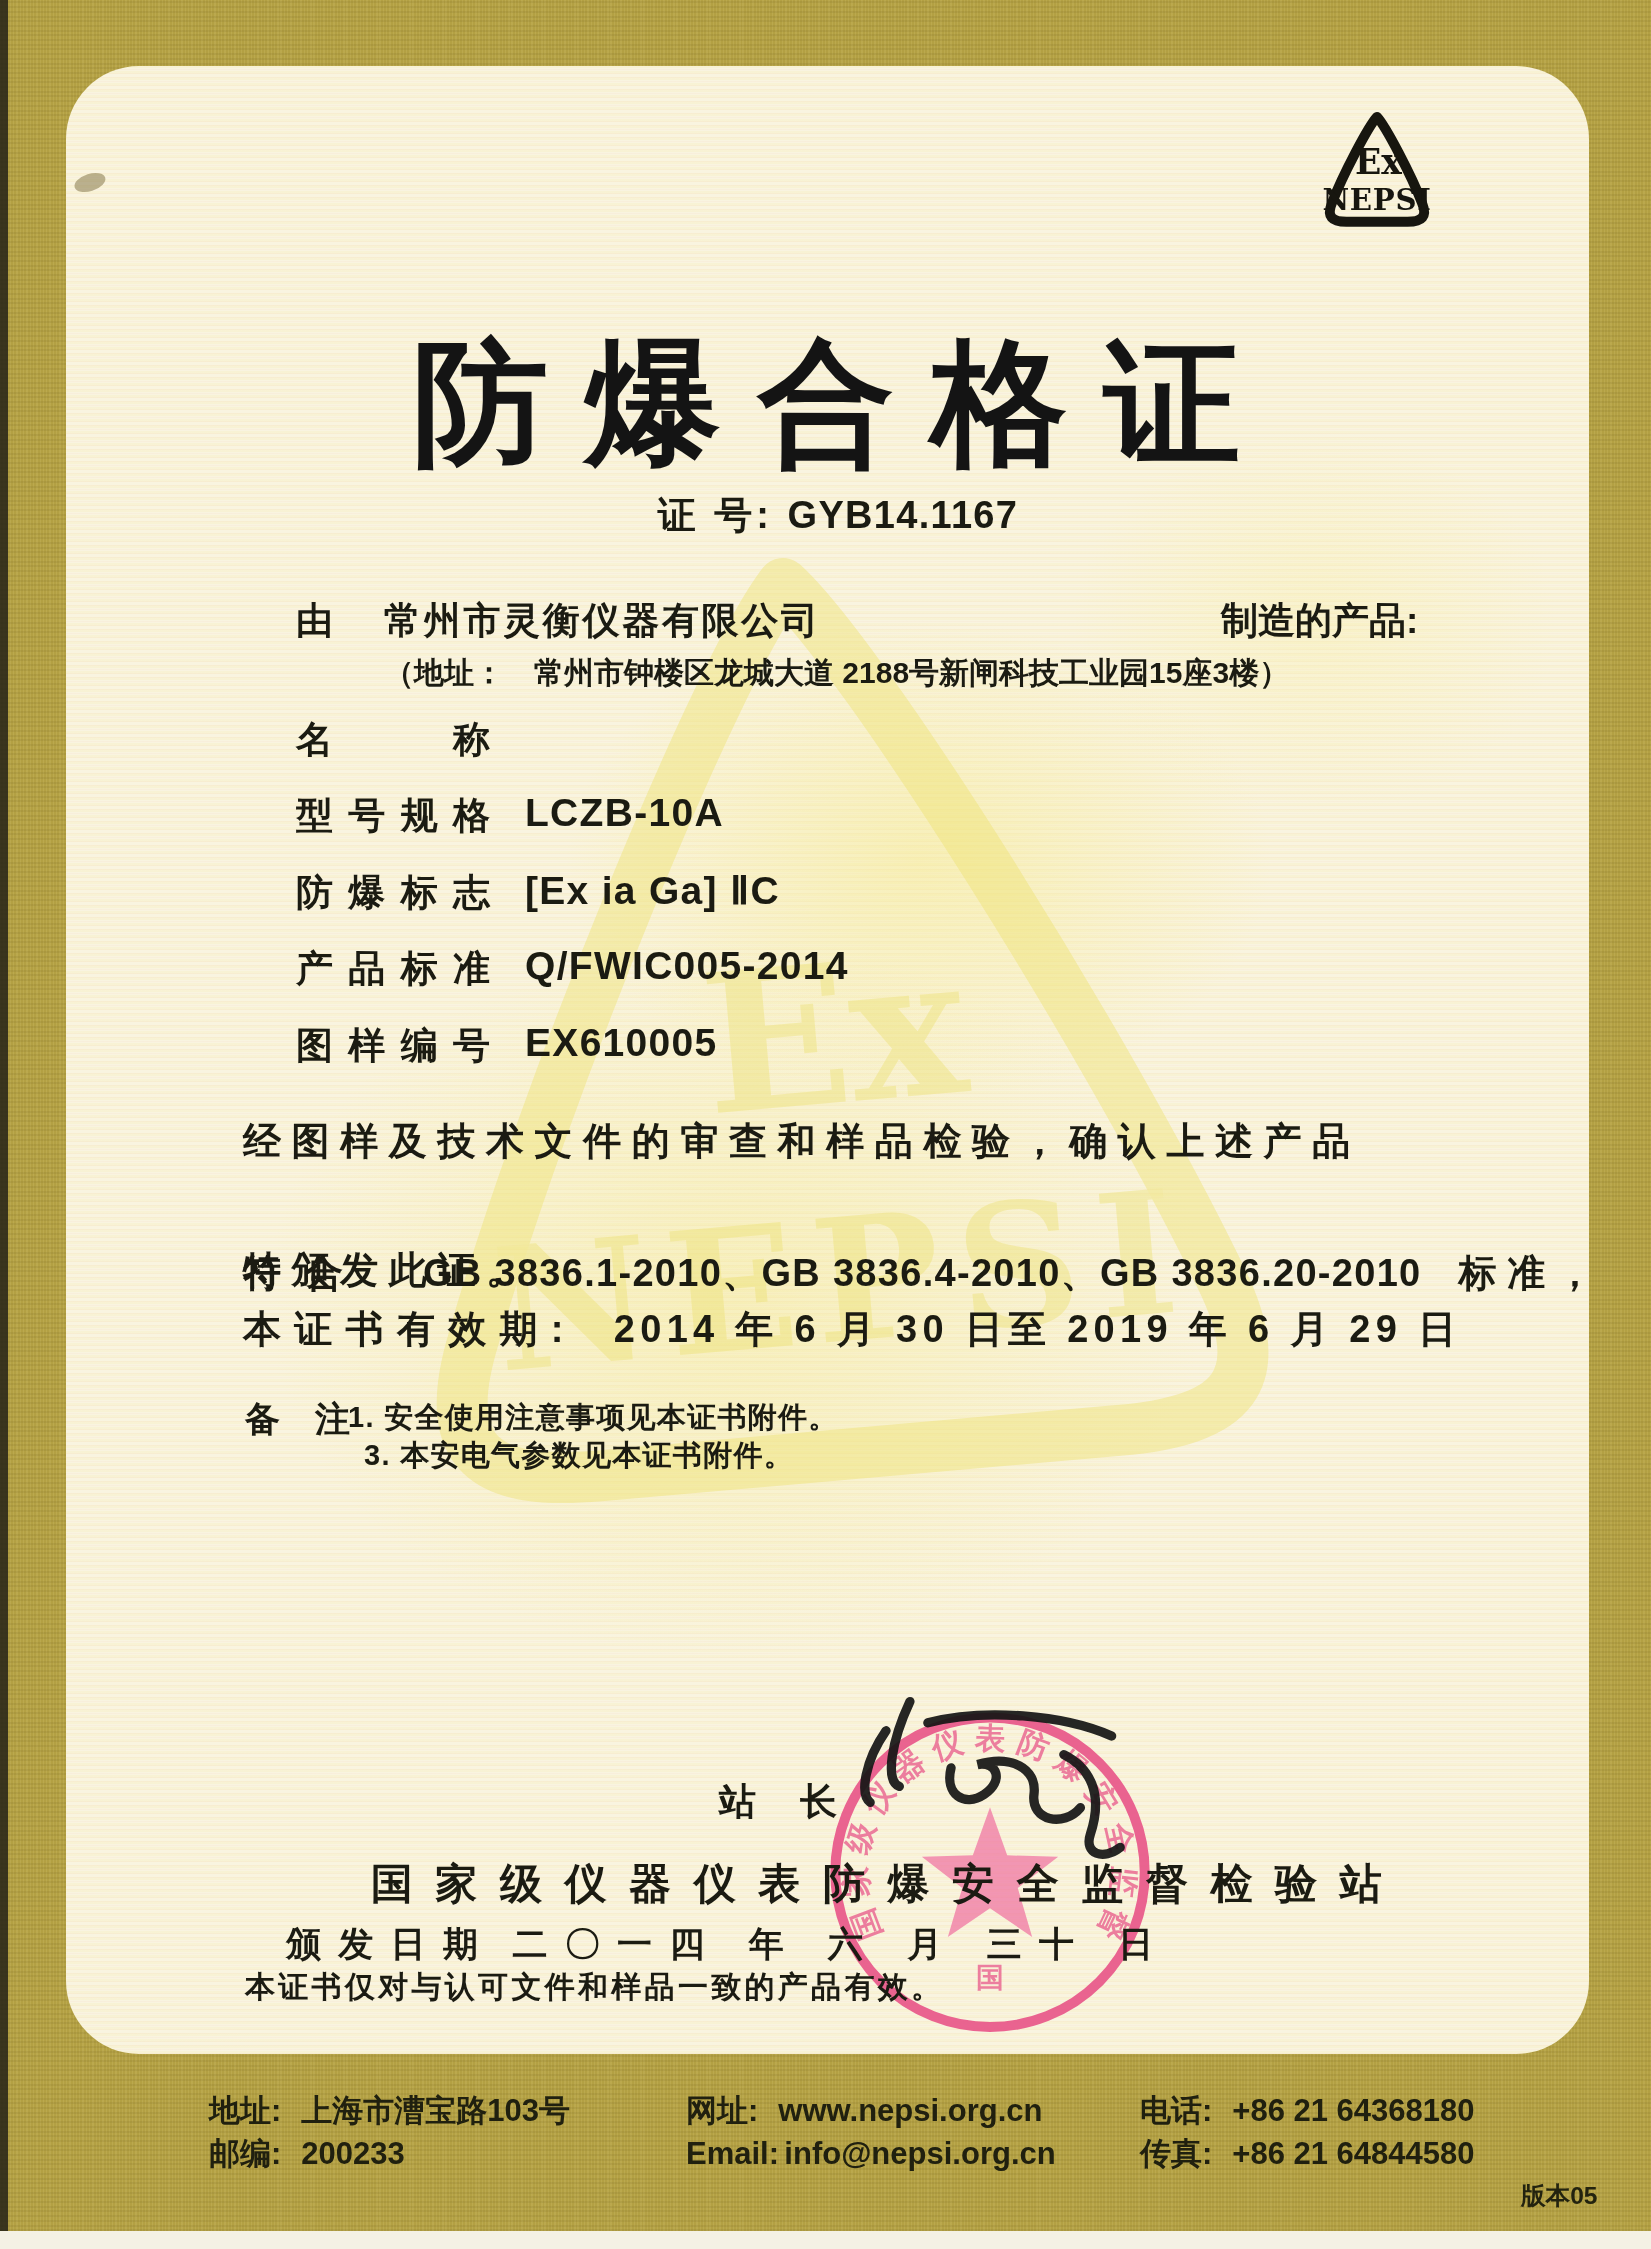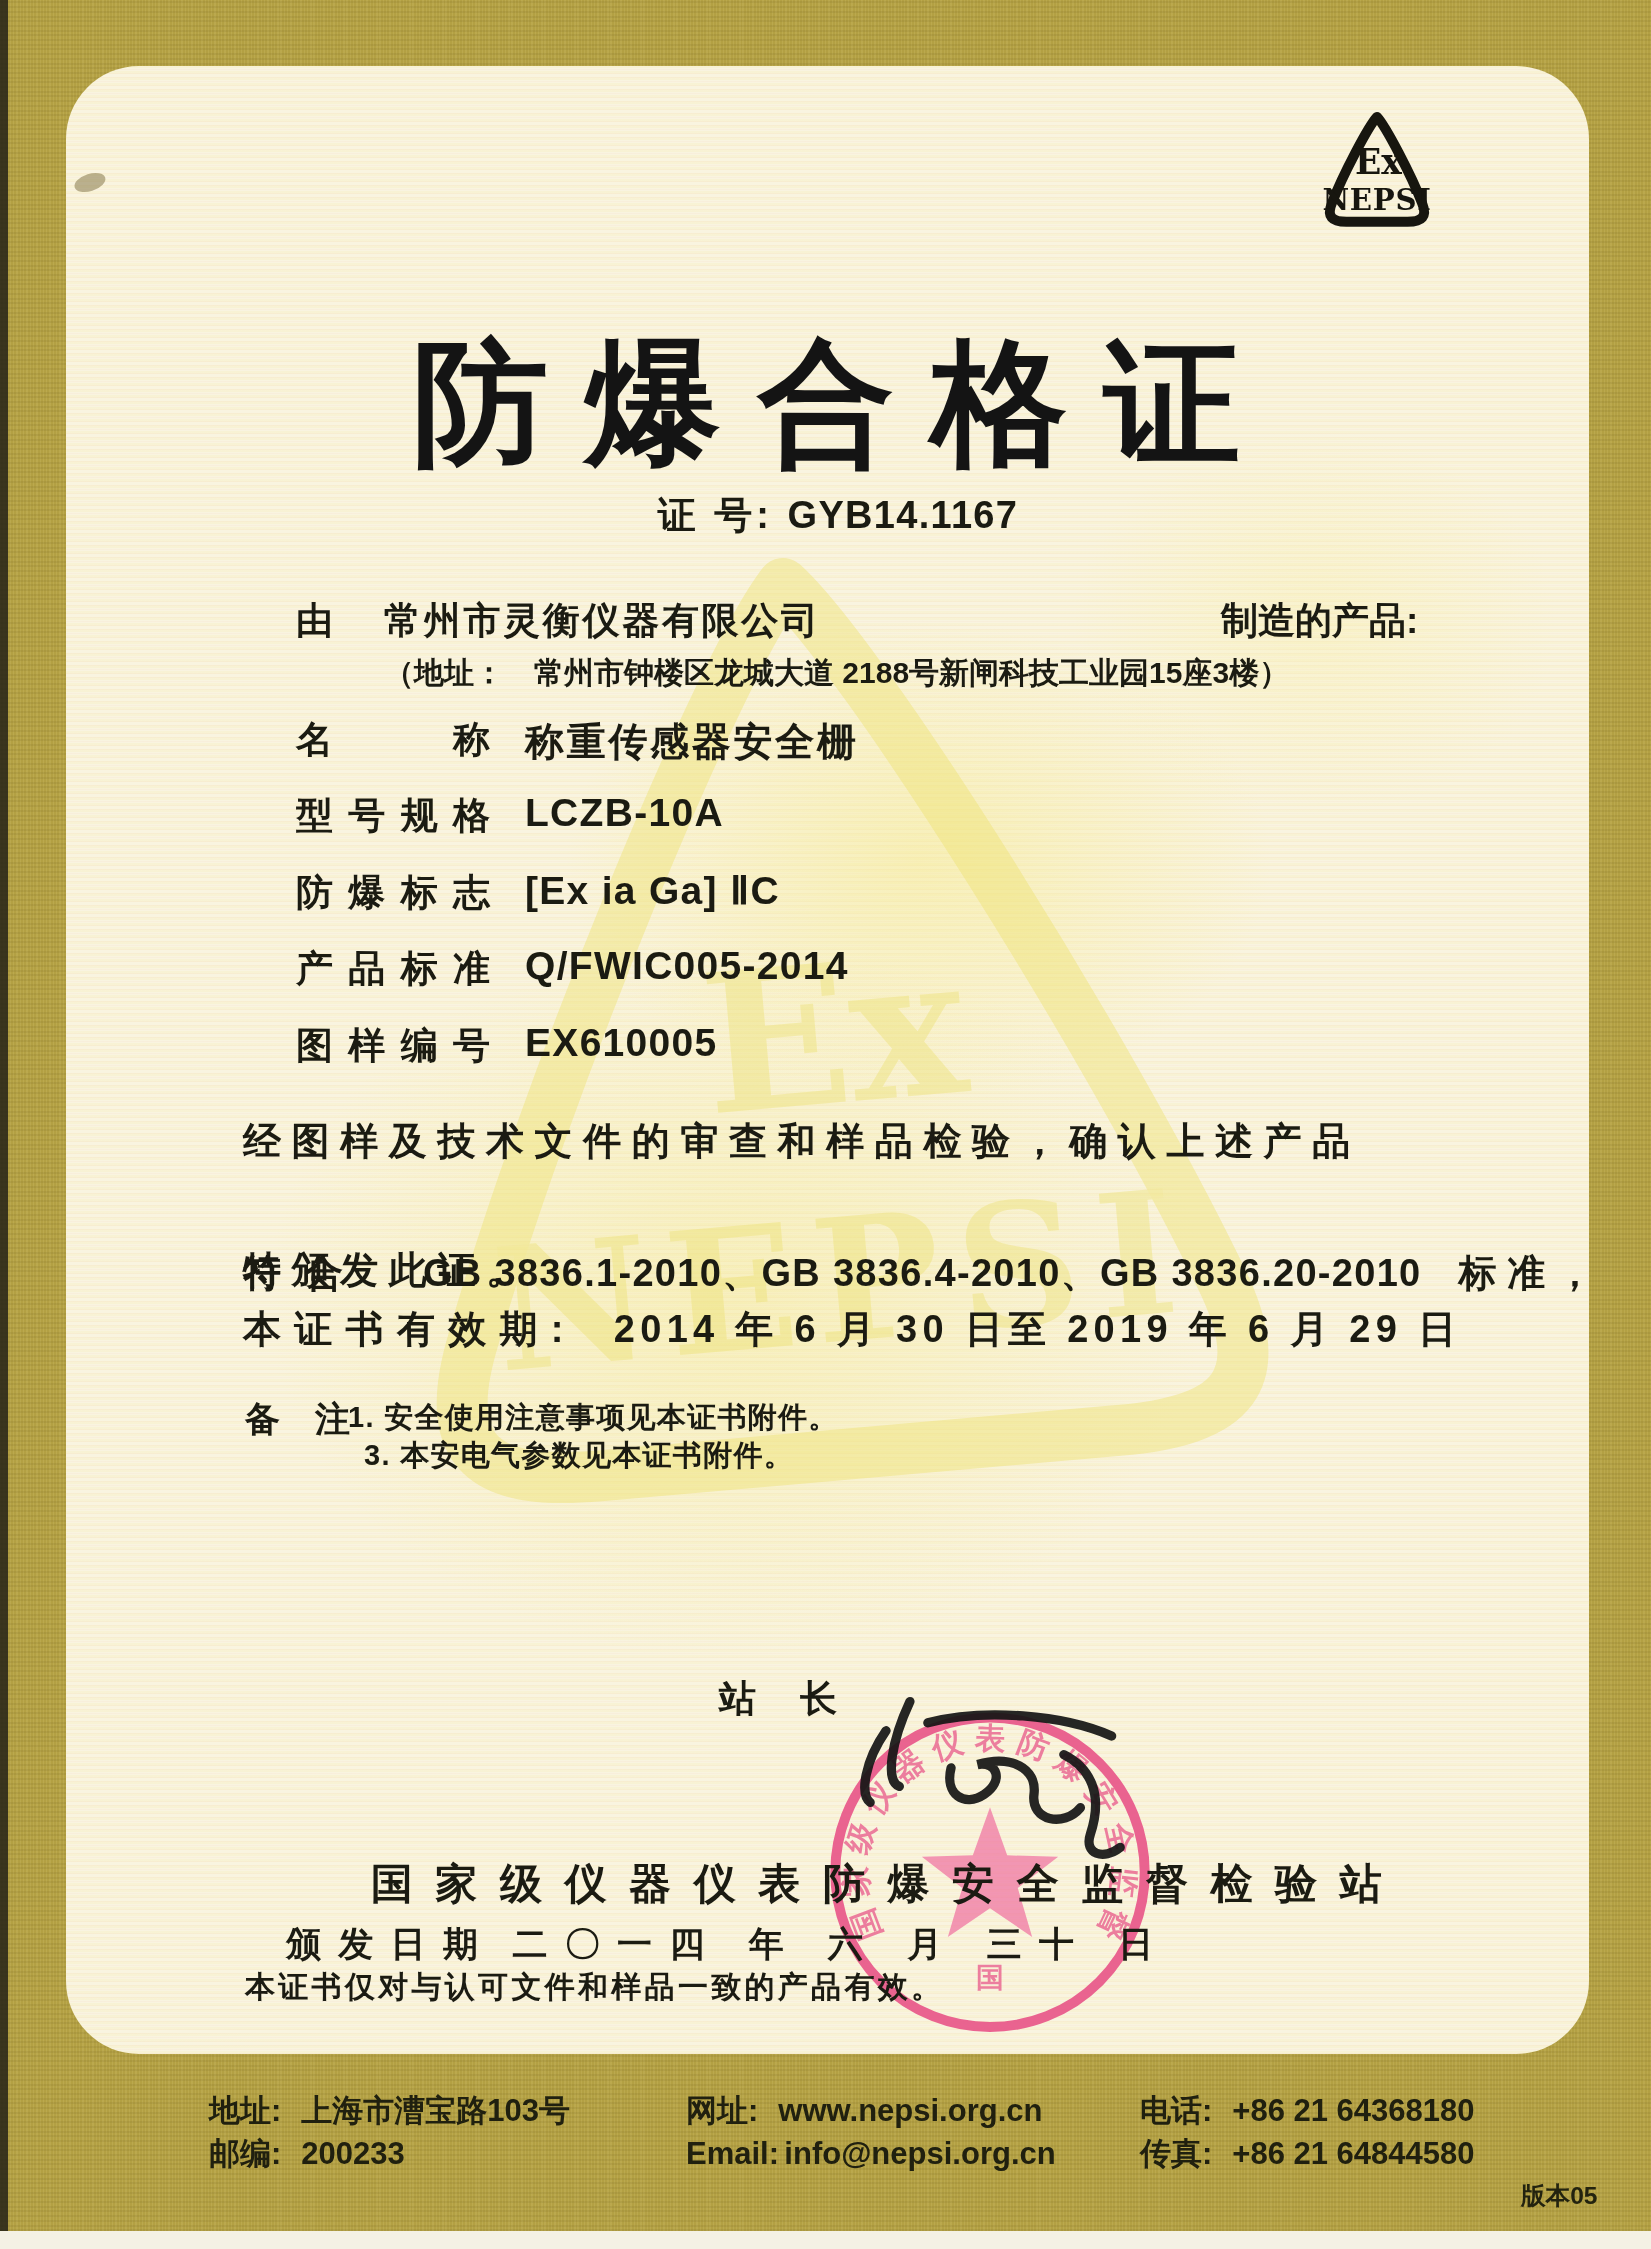--- a/index.html
+++ b/index.html
@@ -75,21 +75,20 @@
   <div class="abs certno">
     <span>证 号:</span><span class="num">GYB14.1167</span>
   </div>
 
   <div class="abs byline cjk" style="left:296px;top:596px;">由</div>
   <div class="abs byline cjk" style="left:384px;top:596px;letter-spacing:2.7px;">常州市灵衡仪器有限公司</div>
   <div class="abs byline cjk" style="left:1221px;top:596px;">制造的产品:</div>
   <div class="abs addr">（地址：　常州市钟楼区龙城大道 2188号新闸科技工业园15座3楼）</div>
 
   <div class="abs frow-label" style="top:715px;"><span class="jlabel" style="width:194px;">名称</span></div>
-  <div class="abs fval cjk" style="top:715px;letter-spacing:2.7px;">称重传感器安全栅</div>
 
   <div class="abs frow-label" style="top:791px;"><span class="jlabel" style="width:194px;">型号规格</span></div>
   <div class="abs fval" style="top:791px;">LCZB-10A</div>
 
   <div class="abs frow-label" style="top:868px;"><span class="jlabel" style="width:194px;">防爆标志</span></div>
   <div class="abs fval" style="top:868px;">[Ex ia Ga] ⅡC</div>
 
   <div class="abs frow-label" style="top:944px;"><span class="jlabel" style="width:194px;">产品标准</span></div>
   <div class="abs fval" style="top:944px;">Q/FWIC005-2014</div>
 
@@ -126,21 +125,21 @@
   <svg class="abs" style="left:838px;top:1675px;" width="319" height="199" viewBox="0 0 480 300">
     <g fill="none" stroke="#151515" stroke-width="14" stroke-linecap="round" opacity="0.92">
       <path d="M 72,84 C 40,130 32,180 48,192"></path>
       <path d="M 108,40 C 80,100 70,160 92,168"></path>
       <path d="M 135,72 C 220,50 340,60 412,92"></path>
       <path d="M 170,140 C 160,180 190,200 220,180 C 250,160 240,130 210,135 C 260,120 300,140 295,180 C 290,220 340,230 365,200"></path>
       <path d="M 340,120 C 380,140 400,180 380,240 C 370,270 400,280 425,260"></path>
     </g>
   </svg>
 
-  <div class="abs" style="left:719px;top:1674px;font-size:37px;">
+  <div class="abs" style="left:719px;top:1777px;font-size:37px;">
     <span class="jlabel" style="width:118px;">站长</span>
   </div>
   <div class="abs station">国家级仪器仪表防爆安全监督检验站</div>
   <div class="abs dateline">
     <span>颁发日期</span><span style="margin-left:17.3px;">二〇一四 年 六 月 三十 日</span>
   </div>
 
   <div class="abs bottomnote">本证书仅对与认可文件和样品一致的产品有效。</div>
 
   <div class="footer-col" style="left:209px;">

